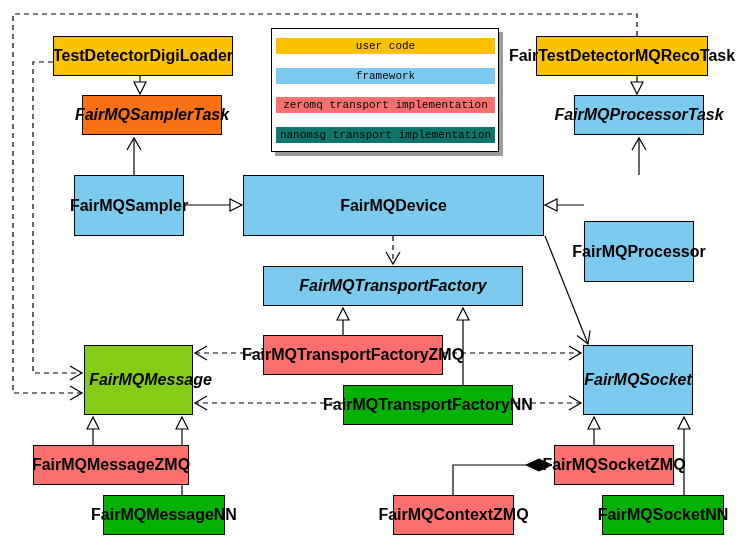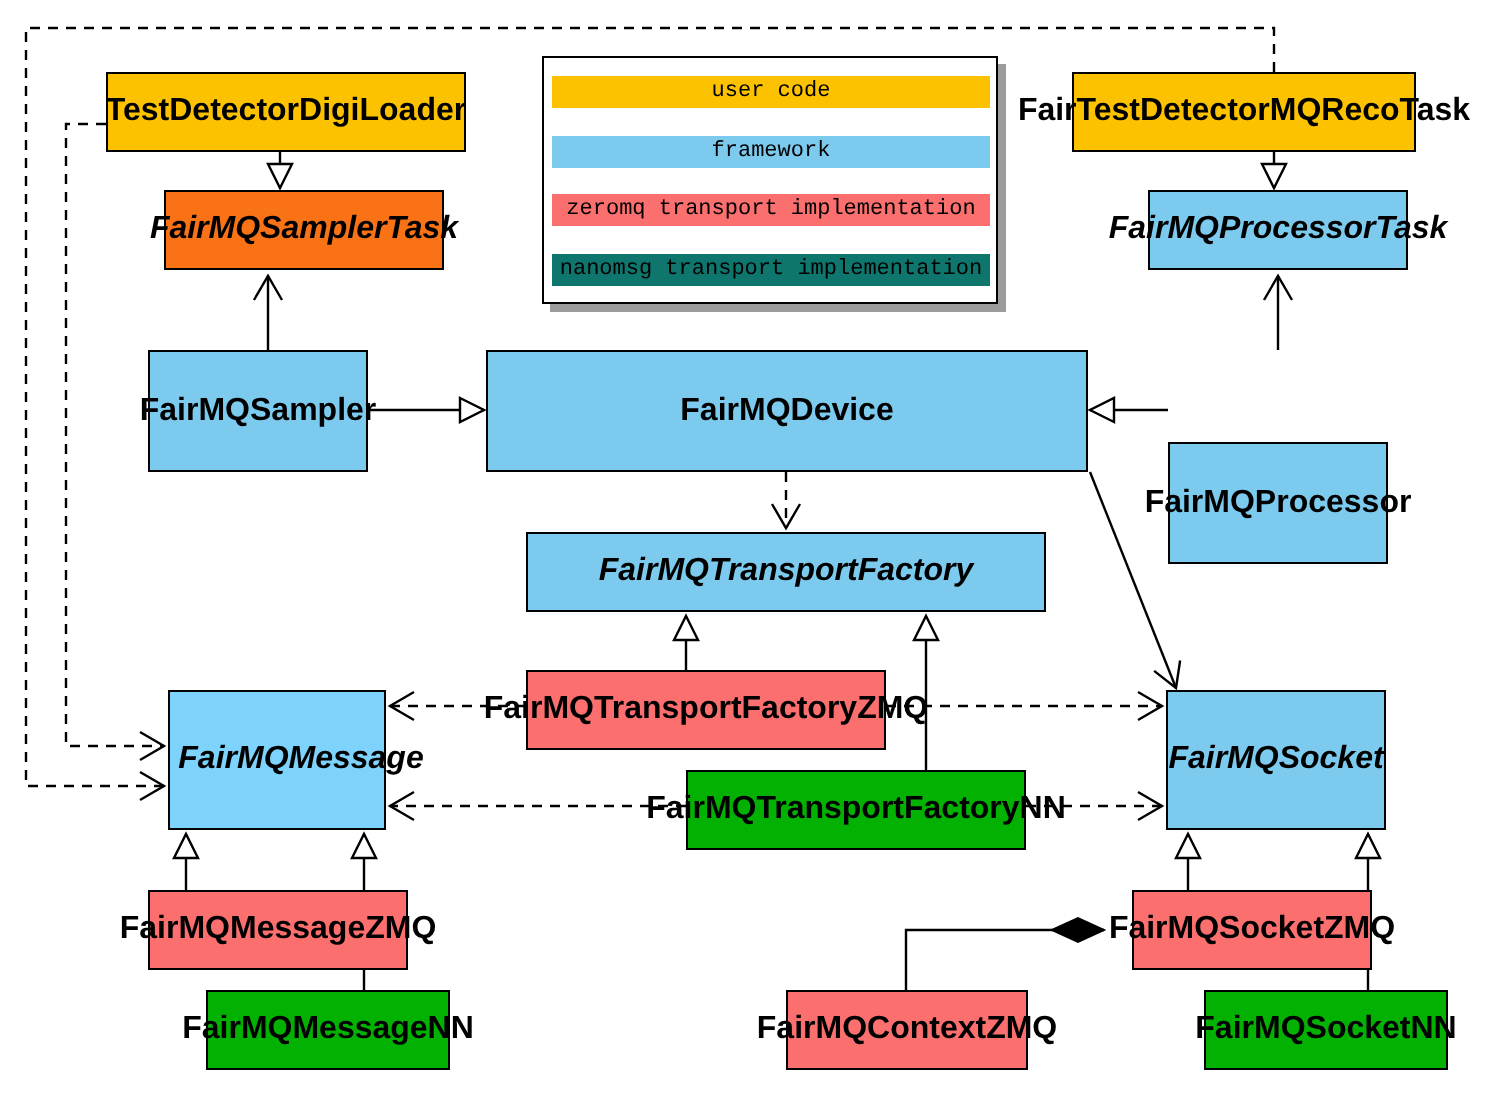--- a/index.html
+++ b/index.html
@@ -75,25 +75,25 @@
   <div class="node" style="left: 53px; top: 36px; width: 180px; height: 40px; background-color: rgb(252, 194, 0);">TestDetectorDigiLoader</div>
   <div class="node" style="left: 536px; top: 36px; width: 172px; height: 40px; background-color: rgb(252, 194, 0);">FairTestDetectorMQRecoTask</div>
   <div class="node abstract" style="left: 72px; top: 95px; width: 140px; height: 40px; background-color: #f97316; margin-left: 10px;">FairMQSamplerTask</div>
   <div class="node abstract" style="left: 574px; top: 95px; width: 130px; height: 40px; background-color: rgb(124, 203, 238);">FairMQProcessorTask</div>
   <div class="node" style="left: 74px; top: 175px; width: 110px; height: 61px; background-color: rgb(124, 203, 238);">FairMQSampler</div>
   <div class="node" style="left: 243px; top: 175px; width: 301px; height: 61px; background-color: rgb(124, 203, 238);">FairMQDevice</div>
   <div class="node" style="left: 584px; top: 175px; width: 110px; height: 61px; background-color: rgb(124, 203, 238); margin-top: 46px;">FairMQProcessor</div>
   <div class="node abstract" style="left: 263px; top: 266px; width: 260px; height: 40px; background-color: rgb(124, 203, 238);">FairMQTransportFactory</div>
   <div class="node" style="left: 263px; top: 335px; width: 180px; height: 40px; background-color: rgb(251, 111, 111);">FairMQTransportFactoryZMQ</div>
   <div class="node" style="left: 343px; top: 385px; width: 170px; height: 40px; background-color: rgb(3, 177, 3);">FairMQTransportFactoryNN</div>
-  <div class="node abstract" style="left: 84px; top: 345px; width: 109px; height: 70px; background-color: #7dd3fc; padding-left: 24px;">FairMQMessage</div>
+  <div class="node abstract" style="left: 84px; top: 345px; width: 109px; height: 70px; background-color: #84cc16; padding-left: 24px;">FairMQMessage</div>
   <div class="node abstract" style="left: 583px; top: 345px; width: 110px; height: 70px; background-color: rgb(124, 203, 238);">FairMQSocket</div>
-  <div class="node" style="left: 33px; top: 445px; width: 130px; height: 40px; background-color: rgb(251, 111, 111); margin-left: 41px;">FairMQMessageZMQ</div>
+  <div class="node" style="left: 33px; top: 445px; width: 156px; height: 40px; background-color: rgb(251, 111, 111);">FairMQMessageZMQ</div>
   <div class="node" style="left: 103px; top: 495px; width: 122px; height: 40px; background-color: rgb(3, 177, 3);">FairMQMessageNN</div>
-  <div class="node" style="left: 566px; top: 445px; width: 120px; height: 40px; background-color: rgb(251, 111, 111);">FairMQSocketZMQ</div>
+  <div class="node" style="left: 554px; top: 445px; width: 120px; height: 40px; background-color: rgb(251, 111, 111);">FairMQSocketZMQ</div>
   <div class="node" style="left: 393px; top: 495px; width: 121px; height: 40px; background-color: rgb(251, 111, 111);">FairMQContextZMQ</div>
   <div class="node" style="left: 602px; top: 495px; width: 122px; height: 40px; background-color: rgb(3, 177, 3);">FairMQSocketNN</div>
 
   <div class="legend" style="left:271px;top:28px;width:228px;height:124px;">
     <div class="legend-bar" style="top: 9px; background-color: rgb(252, 194, 0);">user code</div>
     <div class="legend-bar" style="top: 39px; background-color: rgb(124, 203, 238);">framework</div>
     <div class="legend-bar" style="top: 68px; background-color: rgb(251, 111, 111);">zeromq transport implementation</div>
     <div class="legend-bar" style="top: 98px; background-color: #0f766e;">nanomsg transport implementation</div>
   </div>
 

